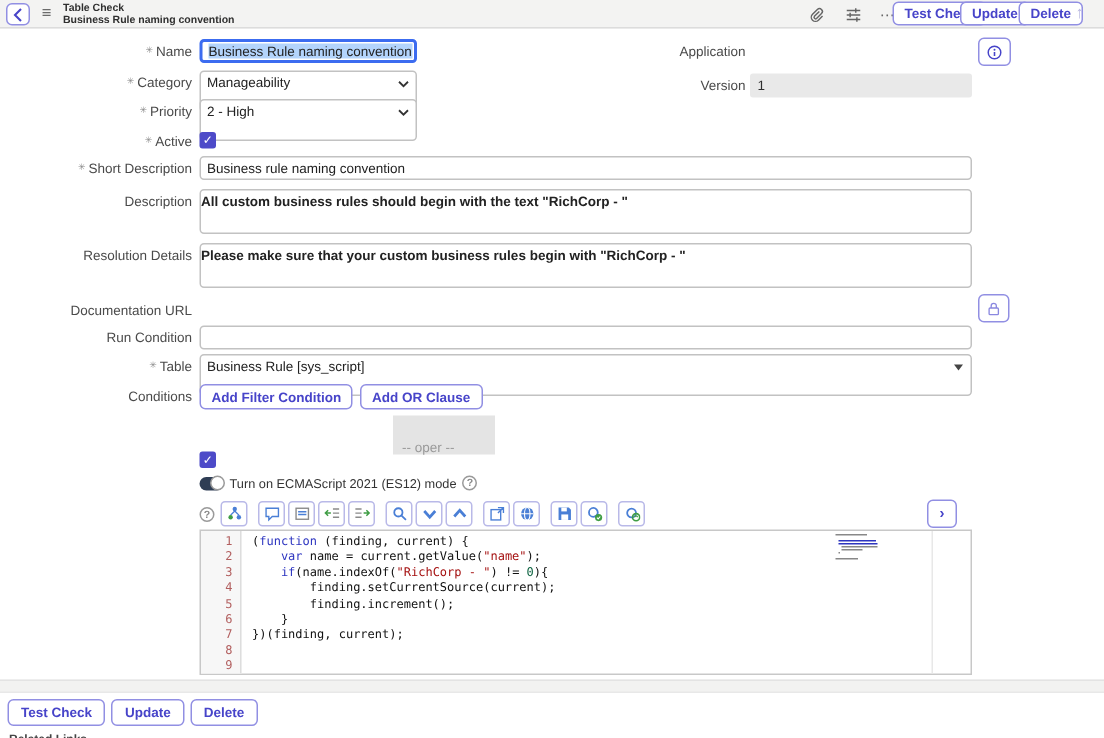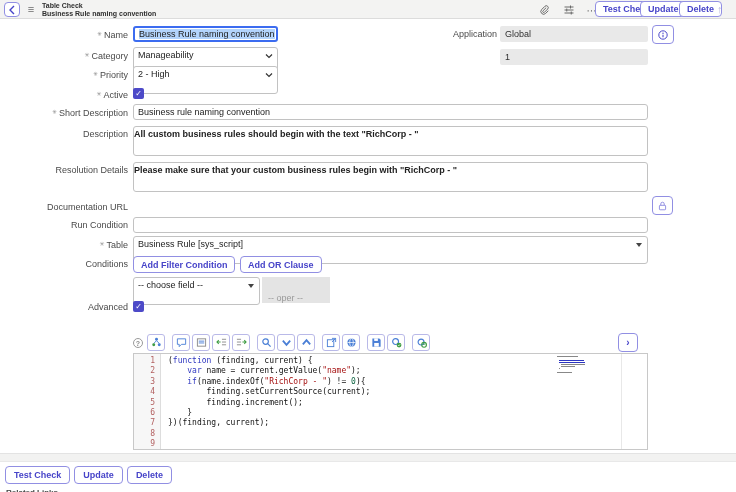--- a/index.html
+++ b/index.html
@@ -93,38 +93,38 @@
     <div class="btn topbtn" style="left:595px;">Test Check</div>
     <div class="btn topbtn" style="left:640px;">Update</div>
     <div class="btn topbtn" style="left:679px;">Delete</div>
     <div class="uparrow" style="left:717px;">↑</div>
   </div>
 
   <div class="lbl" style="left:0;top:26px;"><span class="req">✳</span><span>Name</span></div>
   <div class="input focus" style="left:133px;top:26px;width:145px;"><span class="sel-hl">Business Rule naming convention</span></div>
 
   <div class="rlbl" style="top:26px;">Application</div>
-  <div class="ro" style="left:500px;top:26px;width:148px;">Global</div>
   <div class="sqbtn" style="left:652px;top:25px;">
     <svg width="12" height="12" viewBox="0 0 16 16">
         <circle cx="8" cy="8" r="5.6" fill="none" stroke="#4744c9" stroke-width="1.3"></circle>
         <circle cx="8" cy="5.6" r="0.9" fill="#4744c9"></circle>
         <line x1="8" y1="7.6" x2="8" y2="11" stroke="#4744c9" stroke-width="1.4"></line>
       </svg>
   </div>
 
   <div class="lbl" style="left:0;top:47px;"><span class="req">✳</span><span>Category</span></div>
   <div class="selbox" style="left:133px;top:47px;width:145px;"><span>Manageability</span>
     <span class="chev">
         <svg width="8" height="8" viewBox="0 0 8 8">
           <polyline points="1,2.5 4,5.5 7,2.5" fill="none" stroke="#333" stroke-width="1.2"></polyline>
         </svg>
       </span>
   </div>
 
+  <div class="rlbl" style="top:49px;">Version</div>
   <div class="ro" style="left:500px;top:49px;width:148px;">1</div>
 
   <div class="lbl" style="left:0;top:66px;"><span class="req">✳</span><span>Priority</span></div>
   <div class="selbox" style="left:133px;top:66px;width:145px;"><span>2 - High</span>
     <span class="chev">
         <svg width="8" height="8" viewBox="0 0 8 8">
           <polyline points="1,2.5 4,5.5 7,2.5" fill="none" stroke="#333" stroke-width="1.2"></polyline>
         </svg>
       </span>
   </div>
@@ -154,28 +154,31 @@
 
   <div class="lbl" style="left:0;top:236px;"><span class="req">✳</span><span>Table</span></div>
   <div class="selbox" style="left:133px;top:236px;width:515px;"><span>Business Rule [sys_script]</span>
     <span class="tri"></span>
   </div>
 
   <div class="lbl" style="left:0;top:256px;">Conditions</div>
   <div class="btn" style="position:absolute;left:133px;top:256px;height:17px;">Add Filter Condition</div>
   <div class="btn" style="position:absolute;left:240px;top:256px;height:17px;">Add OR Clause</div>
 
-  <div class="selbox" style="left:133px;top:277px;width:127px;"><span>-- choose field --</span>
-    <span class="tri"></span>
-  </div>
   <div class="graybox" style="left:262px;top:277px;width:68px;color:#9a9a9a;">-- oper --</div>
 
-  <div class="lbl" style="left:0;top:299px;">Advanced</div>
   <div class="cb" style="left:133px;top:301px;">✓</div>
 
+  <div class="togglerow">
+    <div class="toggle">
+        <div class="knob"></div>
+      </div>
+    <div class="tgl-lbl">Turn on ECMAScript 2021 (ES12) mode</div>
+    <div class="qmark">?</div>
+  </div>
 
   <div class="toolbar">
     <div class="qmark" style="margin-right:4px;">?</div>
     <div class="tbtn">
       <svg width="11" height="11" viewBox="0 0 12 12">
           <circle cx="6" cy="2.5" r="1.6" fill="#4a7fd6"></circle>
           <line x1="6" y1="4" x2="3" y2="7" stroke="#4a7fd6"></line>
           <line x1="6" y1="4" x2="9" y2="7" stroke="#4a7fd6"></line>
           <circle cx="3" cy="8.5" r="1.6" fill="#3f9d44"></circle>
           <circle cx="9" cy="8.5" r="1.6" fill="#4a7fd6"></circle>

